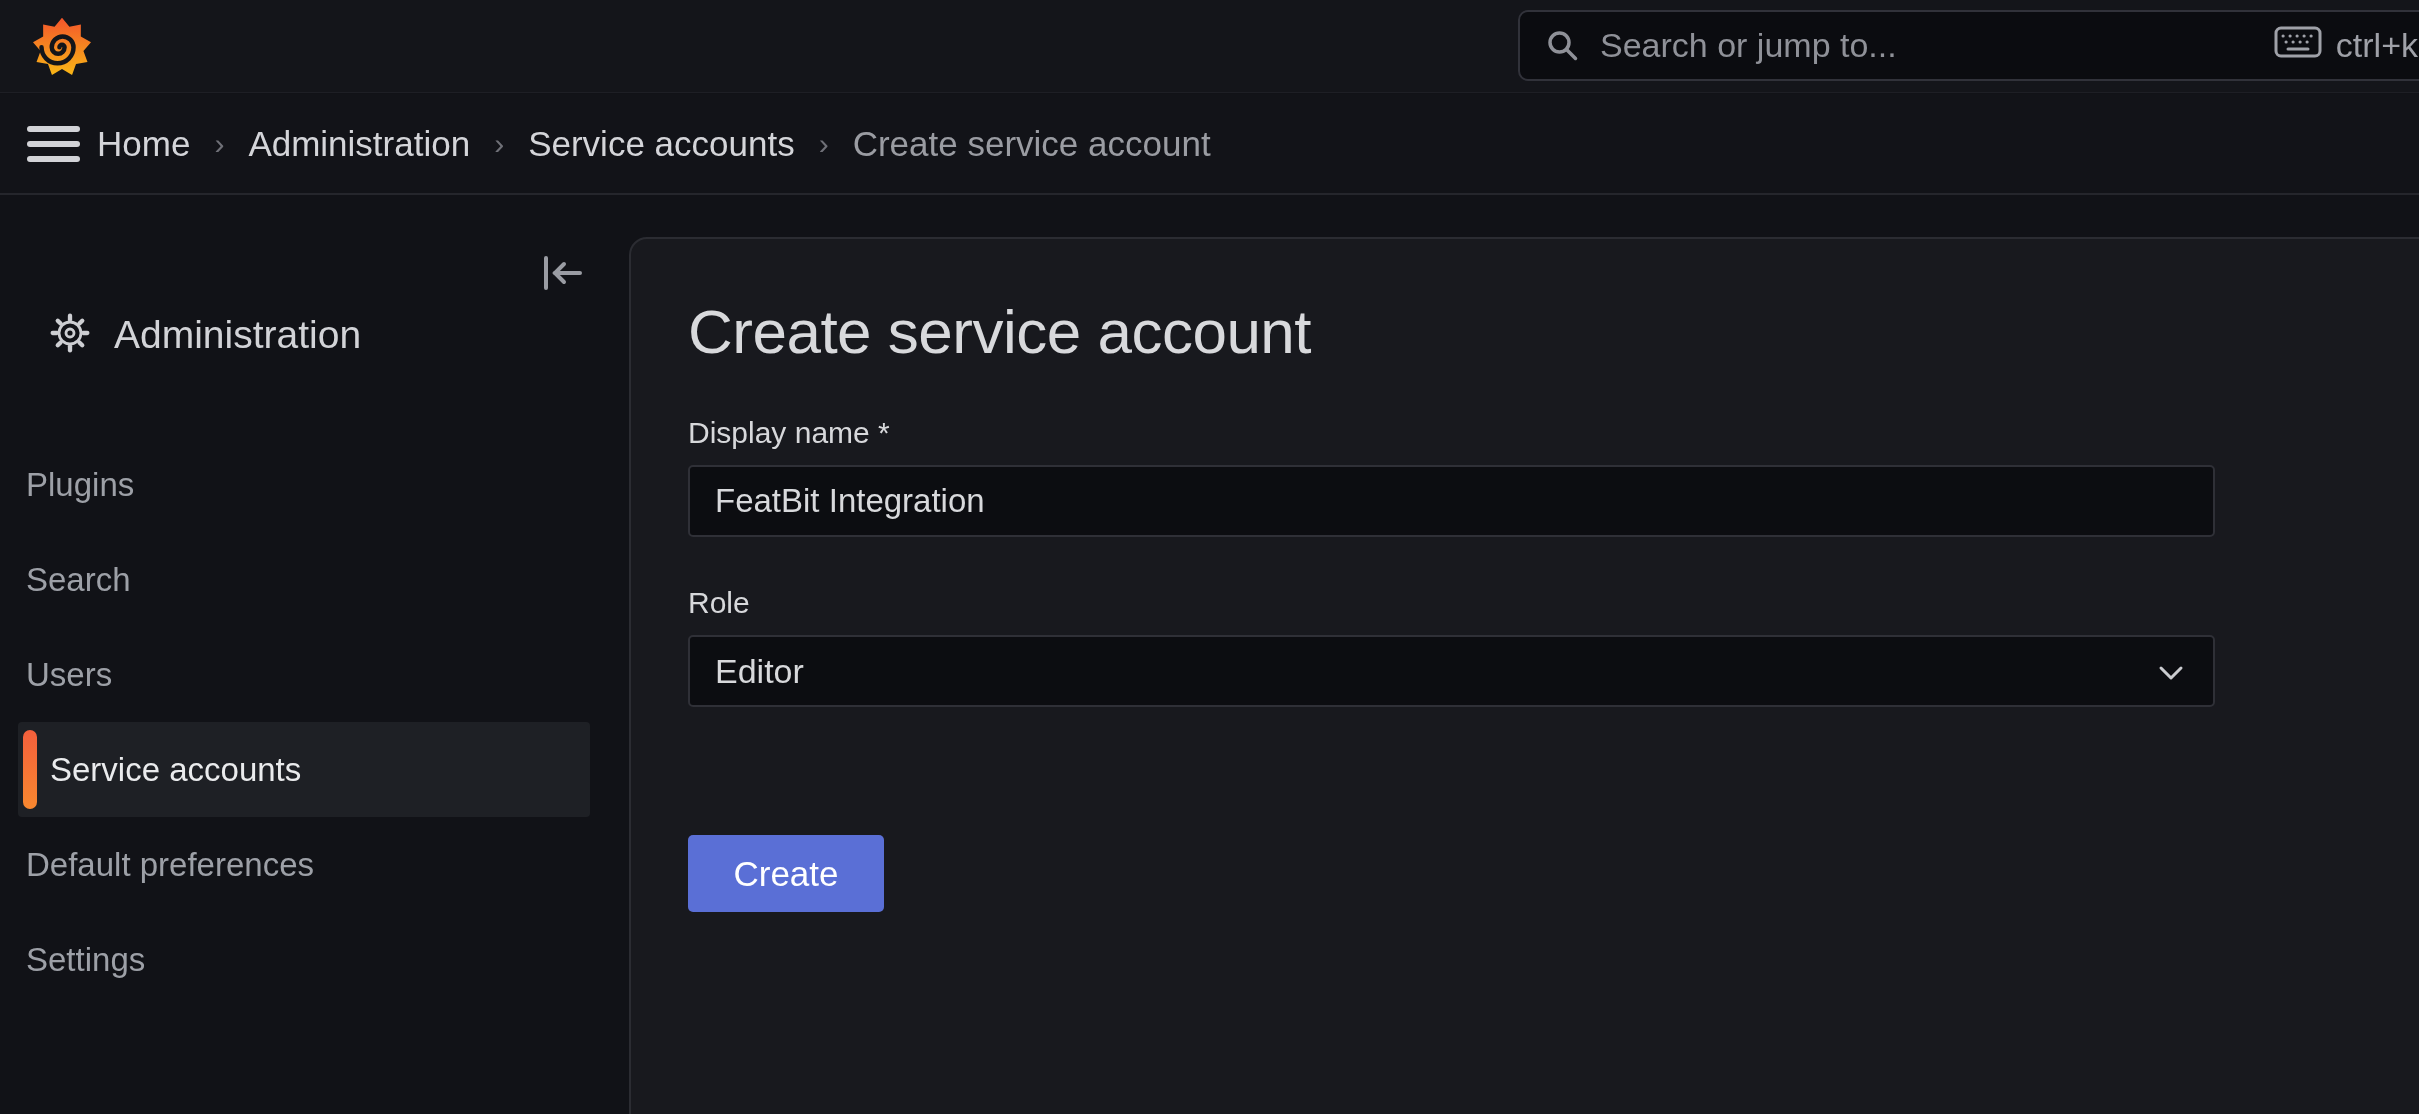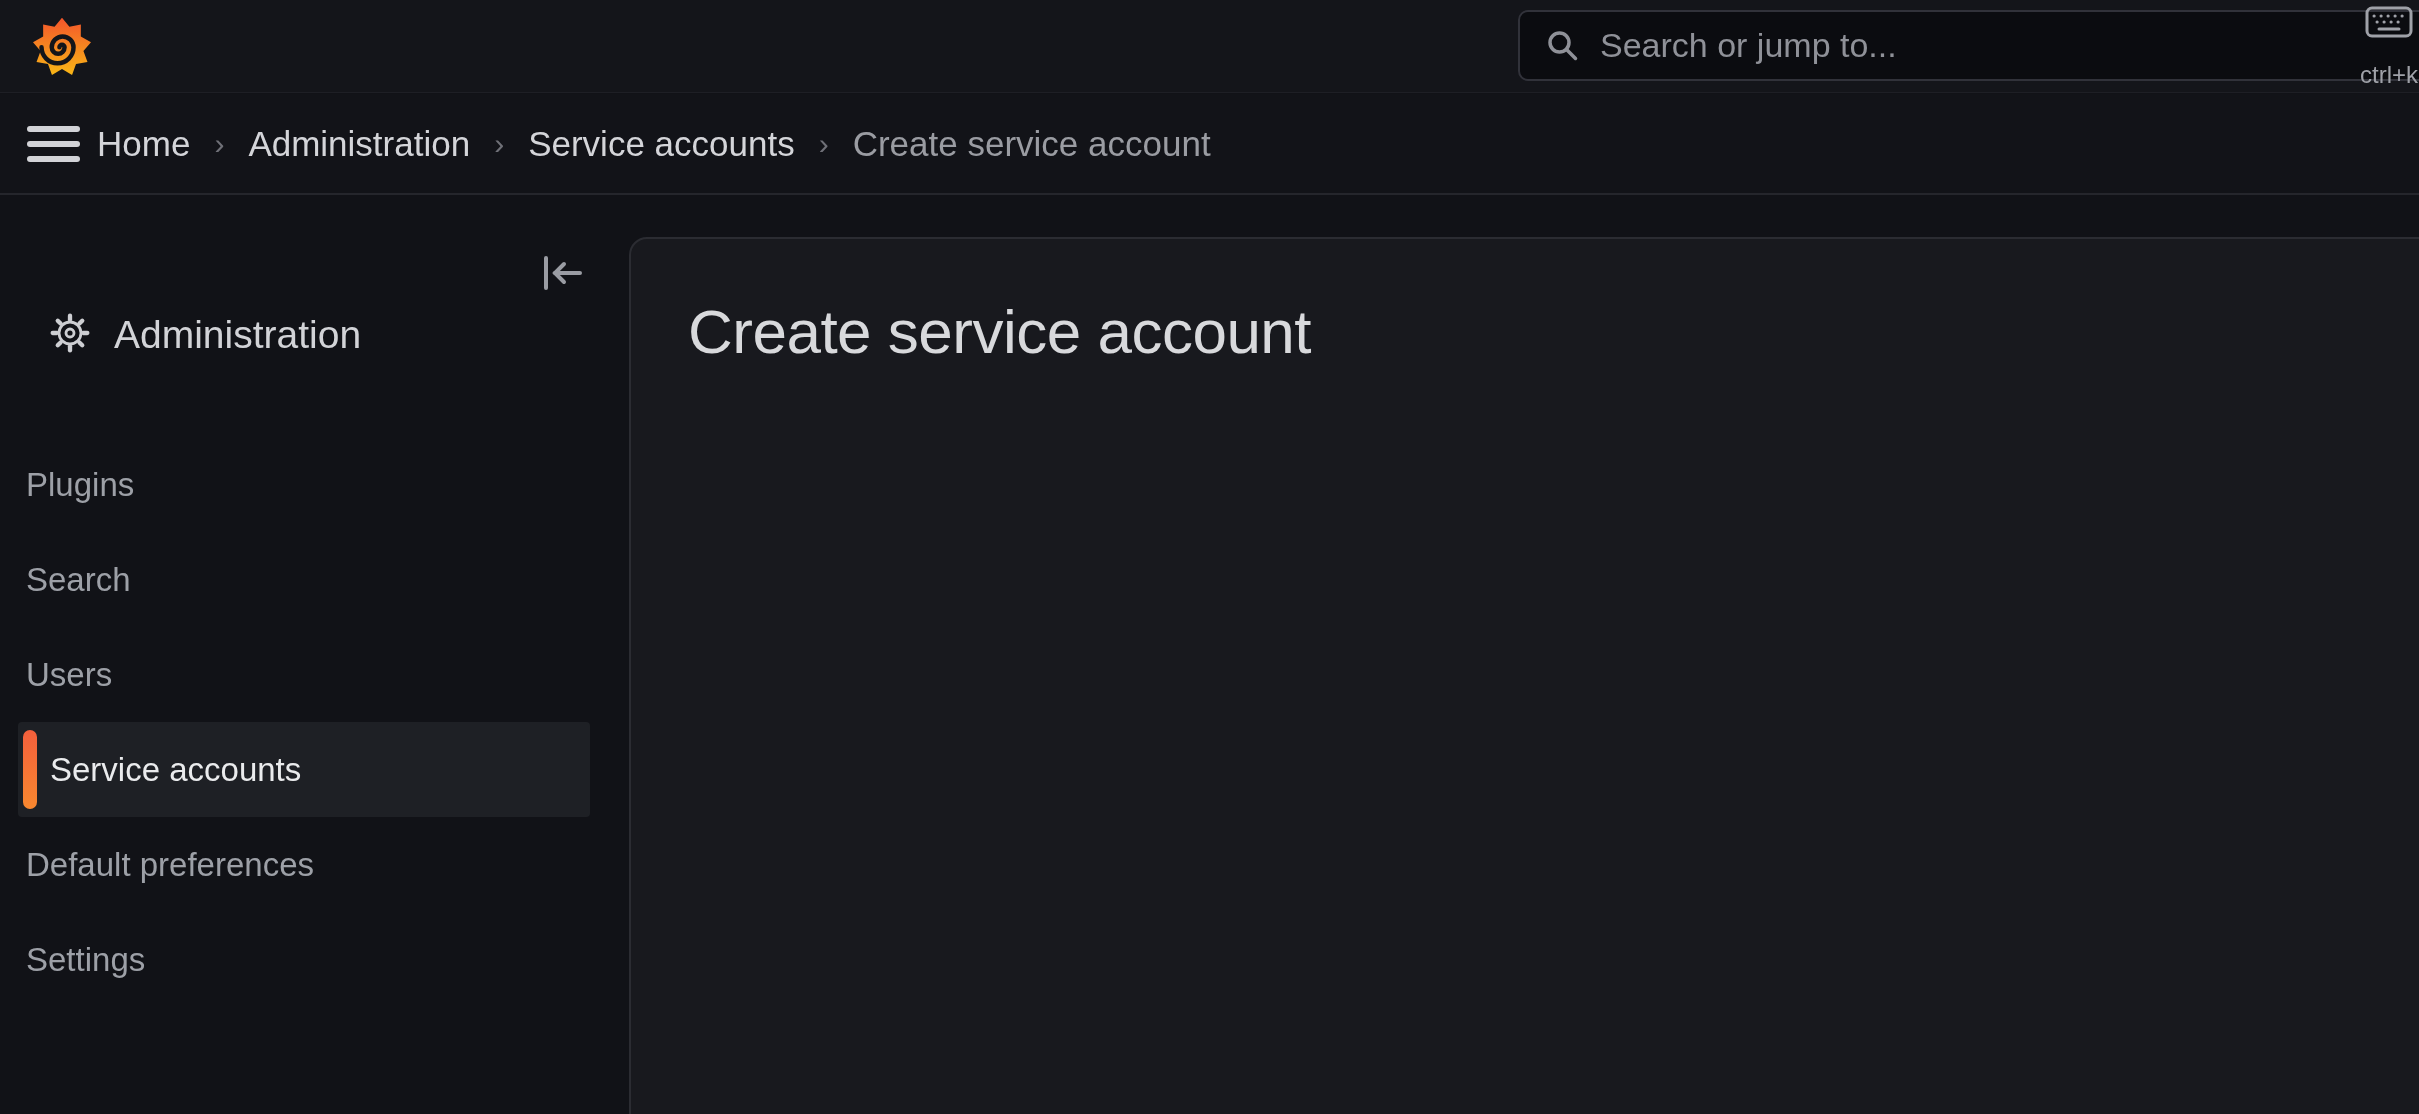--- a/index.html
+++ b/index.html
@@ -10,21 +10,21 @@
   
   .topbar { position:absolute; top:0; left:0; right:0; height:93px;
             background:#14151a; border-bottom:1px solid #1e1f25; }
   .logo { position:absolute; left:30px; top:13px; width:64px; height:66px; cursor:pointer; }
   .search { position:absolute; left:1518px; top:10px; width:928px; height:71px;
             background:#0b0c10; border:2px solid #31323a; border-radius:10px;
             display:flex; align-items:center; padding:0 26px; cursor:text; }
   .search .s-icon { display:flex; align-items:center; }
   .search .s-ph { margin-left:20px; color:#8f9198; font-size:34px; }
   .search .s-short { margin-left:auto; display:flex; align-items:center; gap:14px;
-                     color:#9fa1a8; font-size:24px;flex-direction:column; }
+                     color:#9fa1a8; font-size:34px; }
 
   
   .crumbbar { position:absolute; top:94px; left:0; right:0; height:101px;
               background:#121318; border-bottom:2px solid #25262c;
               display:flex; align-items:center; }
   .hamburger { margin-left:27px; width:53px; display:flex; flex-direction:column; gap:9px;
                background:none; border:none; cursor:pointer; padding:6px 0; }
   .hamburger span { display:block; height:6px; border-radius:3px; background:#d2d3d7; }
   .crumbs { margin-left:17px; display:flex; align-items:center; list-style:none; font-size:35px; }
   .crumbs a { color:#d4d5d9; text-decoration:none; cursor:pointer; }
@@ -166,16 +166,30 @@
         <li class="nav-item">Search</li>
         <li class="nav-item">Users</li>
         <li class="nav-item active">Service accounts</li>
         <li class="nav-item">Default preferences</li>
         <li class="nav-item">Settings</li>
       </ul>
     </aside>
 
     <main class="panel">
       <h1>Create service account</h1>
+      <div class="form">
+        <label class="field-label">Display name *</label>
+        <input class="text-input" type="text" value="FeatBit Integration" style="">
+        <label class="field-label">Role</label>
+        <div class="select">
+          <span>Editor</span>
+          <span>
+            <svg width="28" height="20" viewBox="0 0 28 20" fill="none" stroke="#cbccd0" stroke-width="3" stroke-linecap="round" stroke-linejoin="round">
+              <polyline points="4,5 14,15 24,5"></polyline>
+            </svg>
+          </span>
+        </div>
+        <button class="create-btn">Create</button>
+      </div>
     </main>
 
   </div>
 </div>
 
 </body></html>

